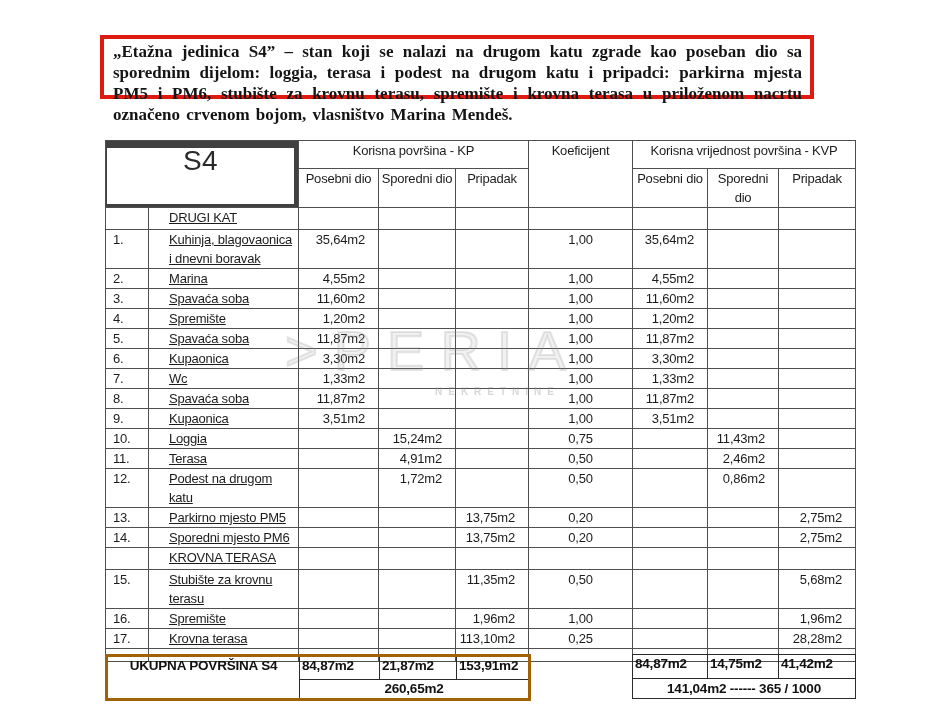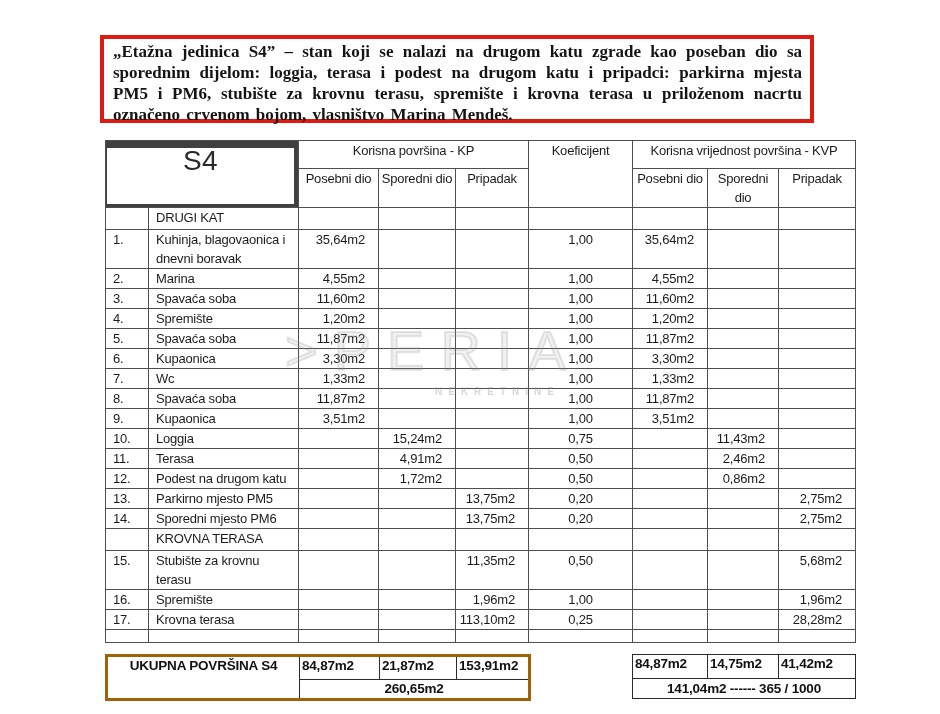--- a/index.html
+++ b/index.html
@@ -10,21 +10,21 @@
     background: #ffffff;
     font-family: "Liberation Sans", sans-serif;
     color: #1c1c1c;
     overflow: hidden;
   }
 
   
   .notice-box {
     position: absolute;
     left: 100px; top: 35px;
-    width: 714px; height: 88px;
+    width: 714px; height: 64px;
     box-sizing: border-box;
     border: 4px solid #dd1b10;
     background: #ffffff;
     padding: 2px 8px 0 9px;
     font-family: "Liberation Serif", serif;
     font-weight: bold;
     font-size: 17px;
     line-height: 21px;
     text-align: justify;
     word-spacing: 2px;
@@ -65,21 +65,21 @@
     justify-content: center;
     align-items: flex-start;
     padding-top: 3px;
     font-size: 28px;
     letter-spacing: 0.5px;
     color: #2a2a2a;
     z-index: 3;
   }
 
   .main-table td.num  { text-align: left; padding-left: 7px; }
-  .main-table td.name { text-align: left; padding-left: 7px; }
+  .main-table td.name { text-align: left; padding-left: 20px; text-decoration: underline; }
   .main-table td.val  { text-align: right; padding-right: 13px; }
   .main-table td.koef { text-align: center; }
   tr.section-row { height: 22px; }
   tr.item-row    { height: 20px; }
   tr.empty-row   { height: 13px; }
 
   
   .totals-left, .totals-right {
     position: absolute;
     top: 654px;

